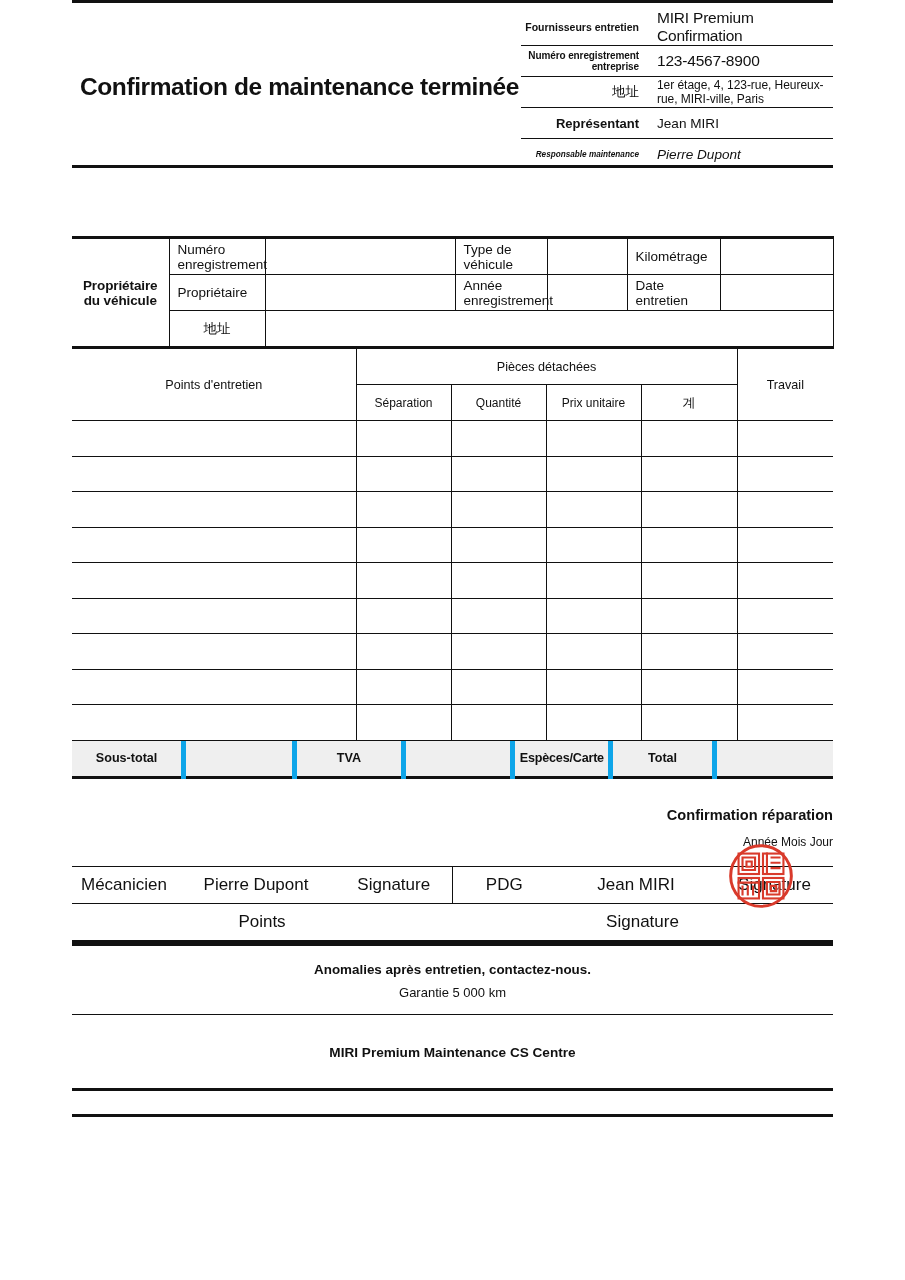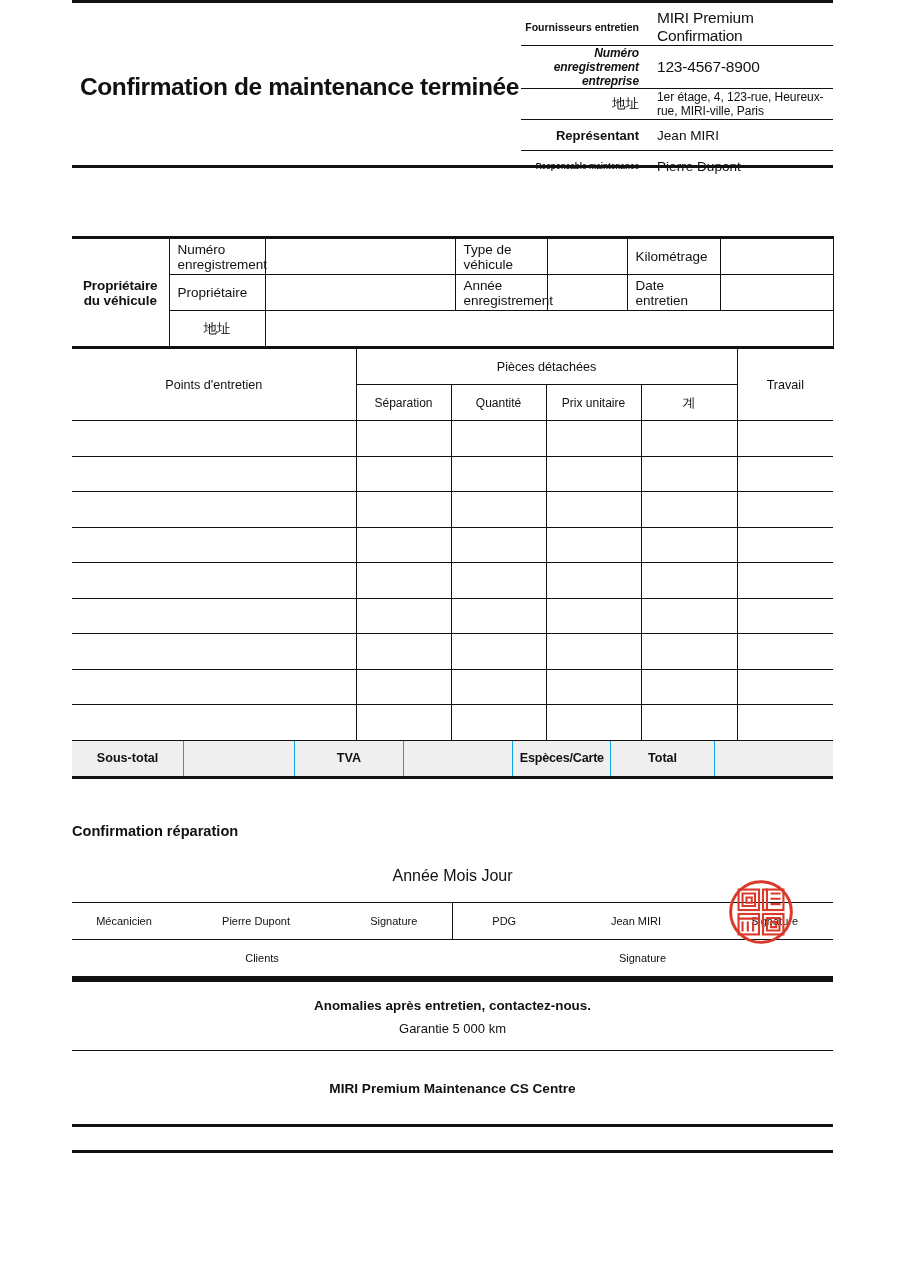--- a/index.html
+++ b/index.html
@@ -51,30 +51,30 @@
     width: 312px;
     border-collapse: collapse;
     table-layout: fixed;
   }
   .supplier-table td {
     border-bottom: 1px solid #111;
     padding: 0;
     height: 30px;
     vertical-align: middle;
   }
-  .supplier-table tr:last-child td { border-bottom: none; }
+  .supplier-table tr:last-child td { border-bottom: none; font-style: italic; }
   .sup-key {
     width: 118px;
     text-align: right;
     padding-right: 9px !important;
     font-weight: 700;
   }
   .sup-val { padding-left: 9px !important; }
   .k-11  { font-size: 10.5px; }
-  .k-8   { font-size: 12px; letter-spacing: -0.1px; font-style: italic; }
+  .k-8   { font-size: 10px; letter-spacing: -0.1px; }
   .k-13  { font-size: 13px; }
   .k-9   { font-size: 8.2px; }
   .k-cjk { font-size: 13.5px; font-weight: 400 !important; }
   .v-14  { font-size: 13.6px; font-weight: 400; }
   .v-15  { font-size: 15.5px; font-weight: 400; letter-spacing: -0.2px; }
   .v-8   { font-size: 12px; font-weight: 400; letter-spacing: -0.05px; }
 
   
   .gap-1 { height: 68px; }
 
@@ -166,62 +166,62 @@
   .body-row td { height: 34.5px; }
 
   
   .totals-table {
     width: 761px;
     border-collapse: collapse;
     table-layout: fixed;
     border-bottom: 3px solid #111;
   }
   .totals-table td {
-    border-right: 1px solid #0ea5e9;
+    border-right: 5px solid #0ea5e9;
     background: #efefef;
     height: 35px;
     text-align: center;
     vertical-align: middle;
     font-size: 12.6px;
     font-weight: 700;
     padding: 0;
   }
   .totals-table td.nr { border-right: none; }
   .totals-table td.blank { font-weight: 400; }
   .tot-sm { font-size: 11.4px; letter-spacing: -0.2px; }
 
   
   .confirm-title {
-    margin-top: 44px;
-    text-align: left;
+    margin-top: 28px;
+    text-align: right;
     font-size: 14.6px;
     font-weight: 700;
   }
   .confirm-date {
-    margin-top: 28px;
+    margin-top: 12px;
     margin-bottom: 17px;
-    text-align: center;
-    font-size: 16px;
+    text-align: right;
+    font-size: 12px;
     font-weight: 400;
   }
   .sign-wrap { position: relative; }
   .sign-table {
     width: 761px;
     border-collapse: collapse;
     table-layout: fixed;
     border-top: 1px solid #111;
     border-bottom: 3px solid #111;
   }
   .sign-table td {
     height: 36px;
     padding: 0;
     vertical-align: middle;
     text-align: center;
     border-bottom: 1px solid #111;
-    font-size: 11px;
+    font-size: 17px;
     font-weight: 400;
   }
   .sign-table tr:last-child td { border-bottom: none; }
   .sign-role { font-weight: 700; font-size: 12.8px; }
   .sign-div { border-right: 1px solid #111; }
 
   
   .seal {
     position: absolute;
     left: 656px;
@@ -476,21 +476,21 @@
         <tbody>
             <tr>
           <td class="sign-role">Mécanicien</td>
           <td>Pierre Dupont</td>
           <td class="sign-div">Signature</td>
           <td class="sign-role">PDG</td>
           <td>Jean MIRI</td>
           <td>Signature</td>
         </tr>
         <tr>
-          <td colspan="3" class="sign-role">Clients</td>
+          <td colspan="3" class="sign-role">Points</td>
           <td colspan="3">Signature</td>
         </tr>
       </tbody>
         </table>
 
       <svg class="seal" viewBox="0 0 100 100">
         <circle cx="50" cy="50" r="46" fill="none" stroke="#d93a2b" stroke-width="4.5"></circle>
         <g fill="none" stroke="#d93a2b" stroke-width="3.2" stroke-linecap="square">
           <rect x="16" y="16" width="31" height="31"></rect>
           <path d="M22 22 h19 v19 h-19 z"></path>

